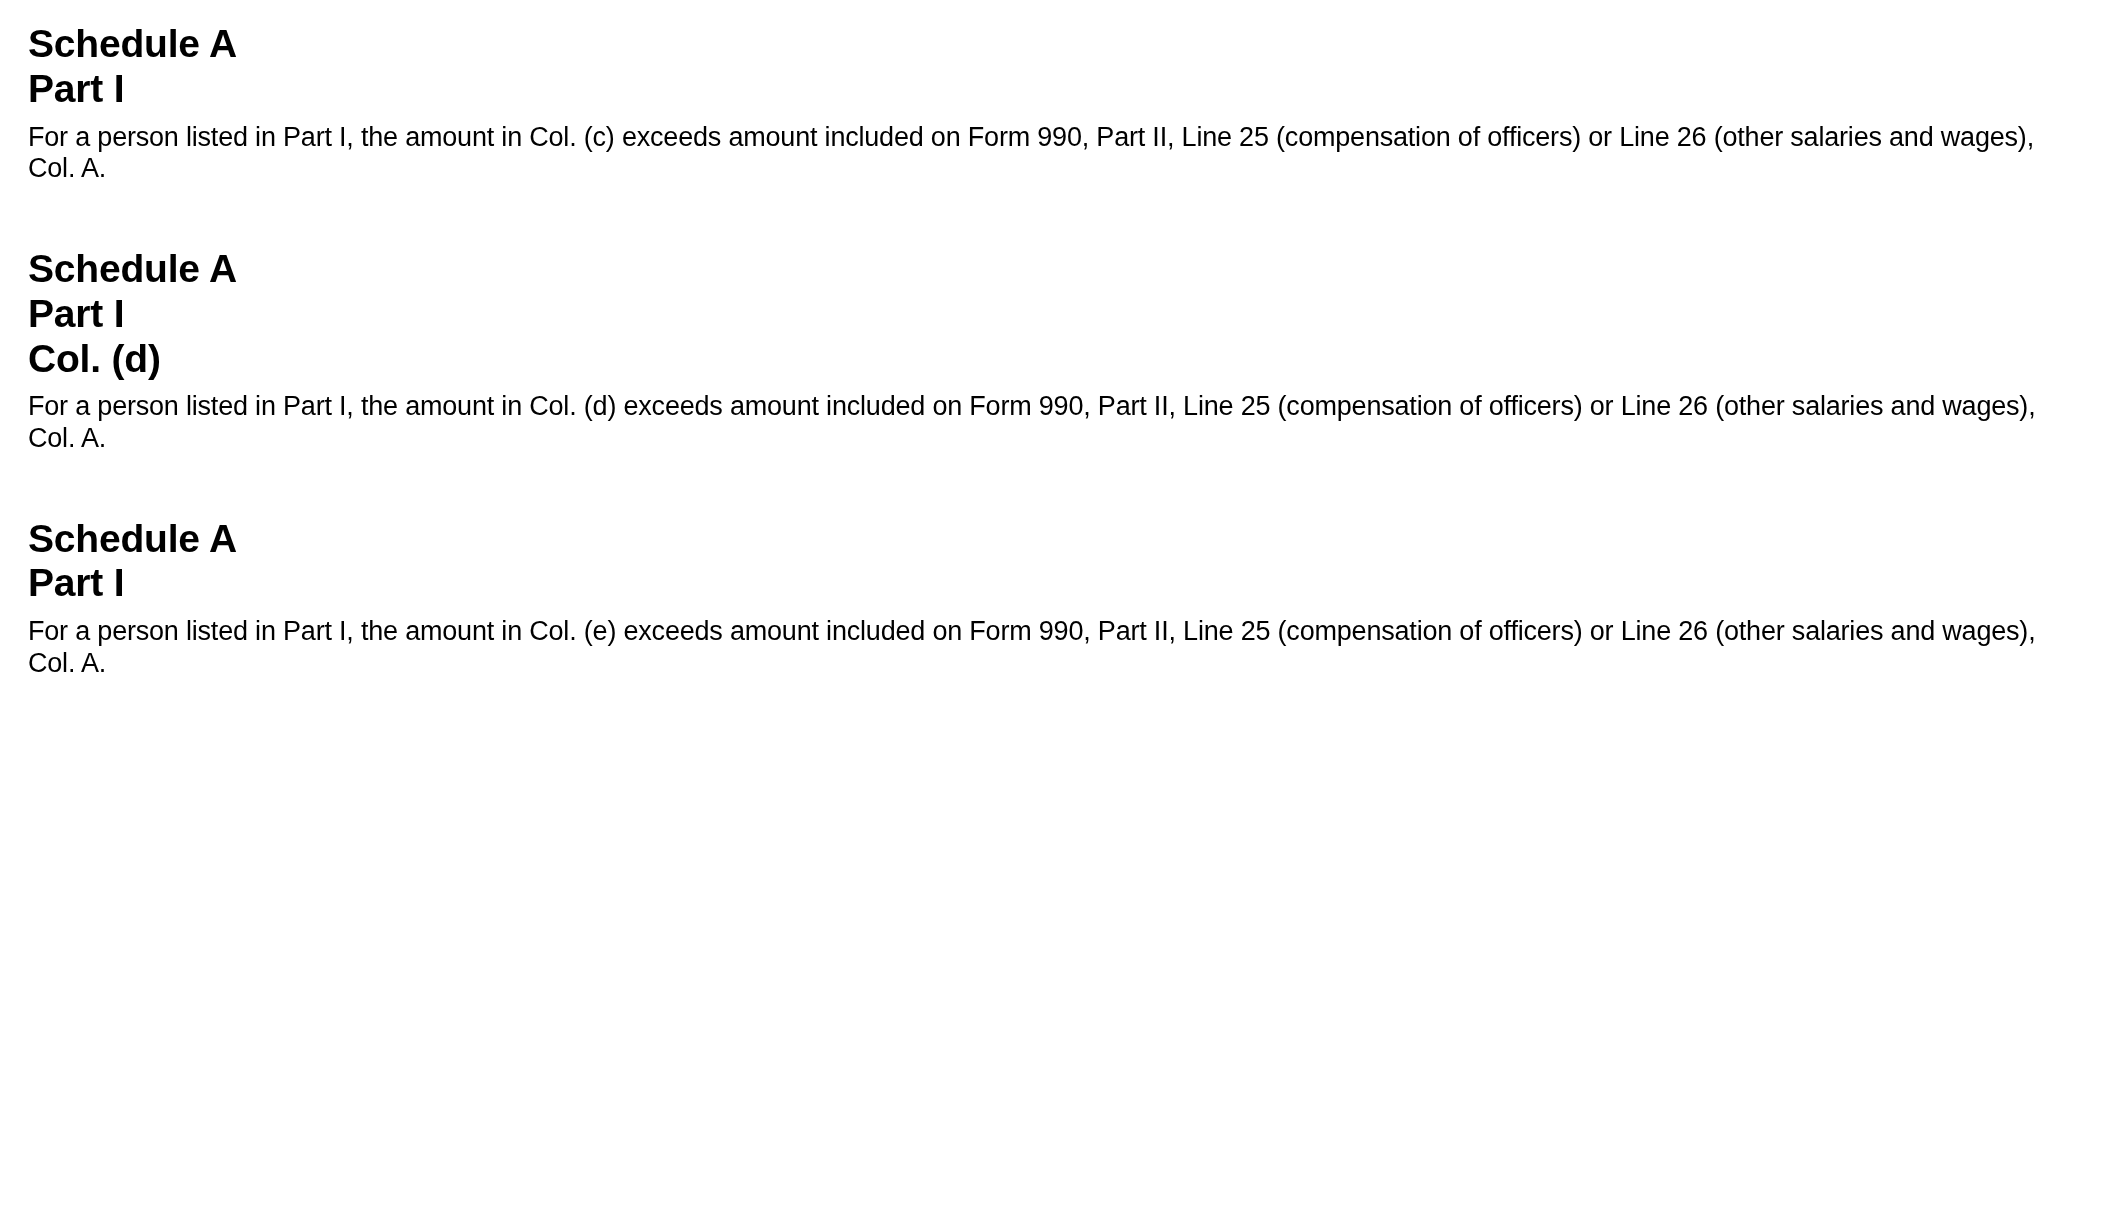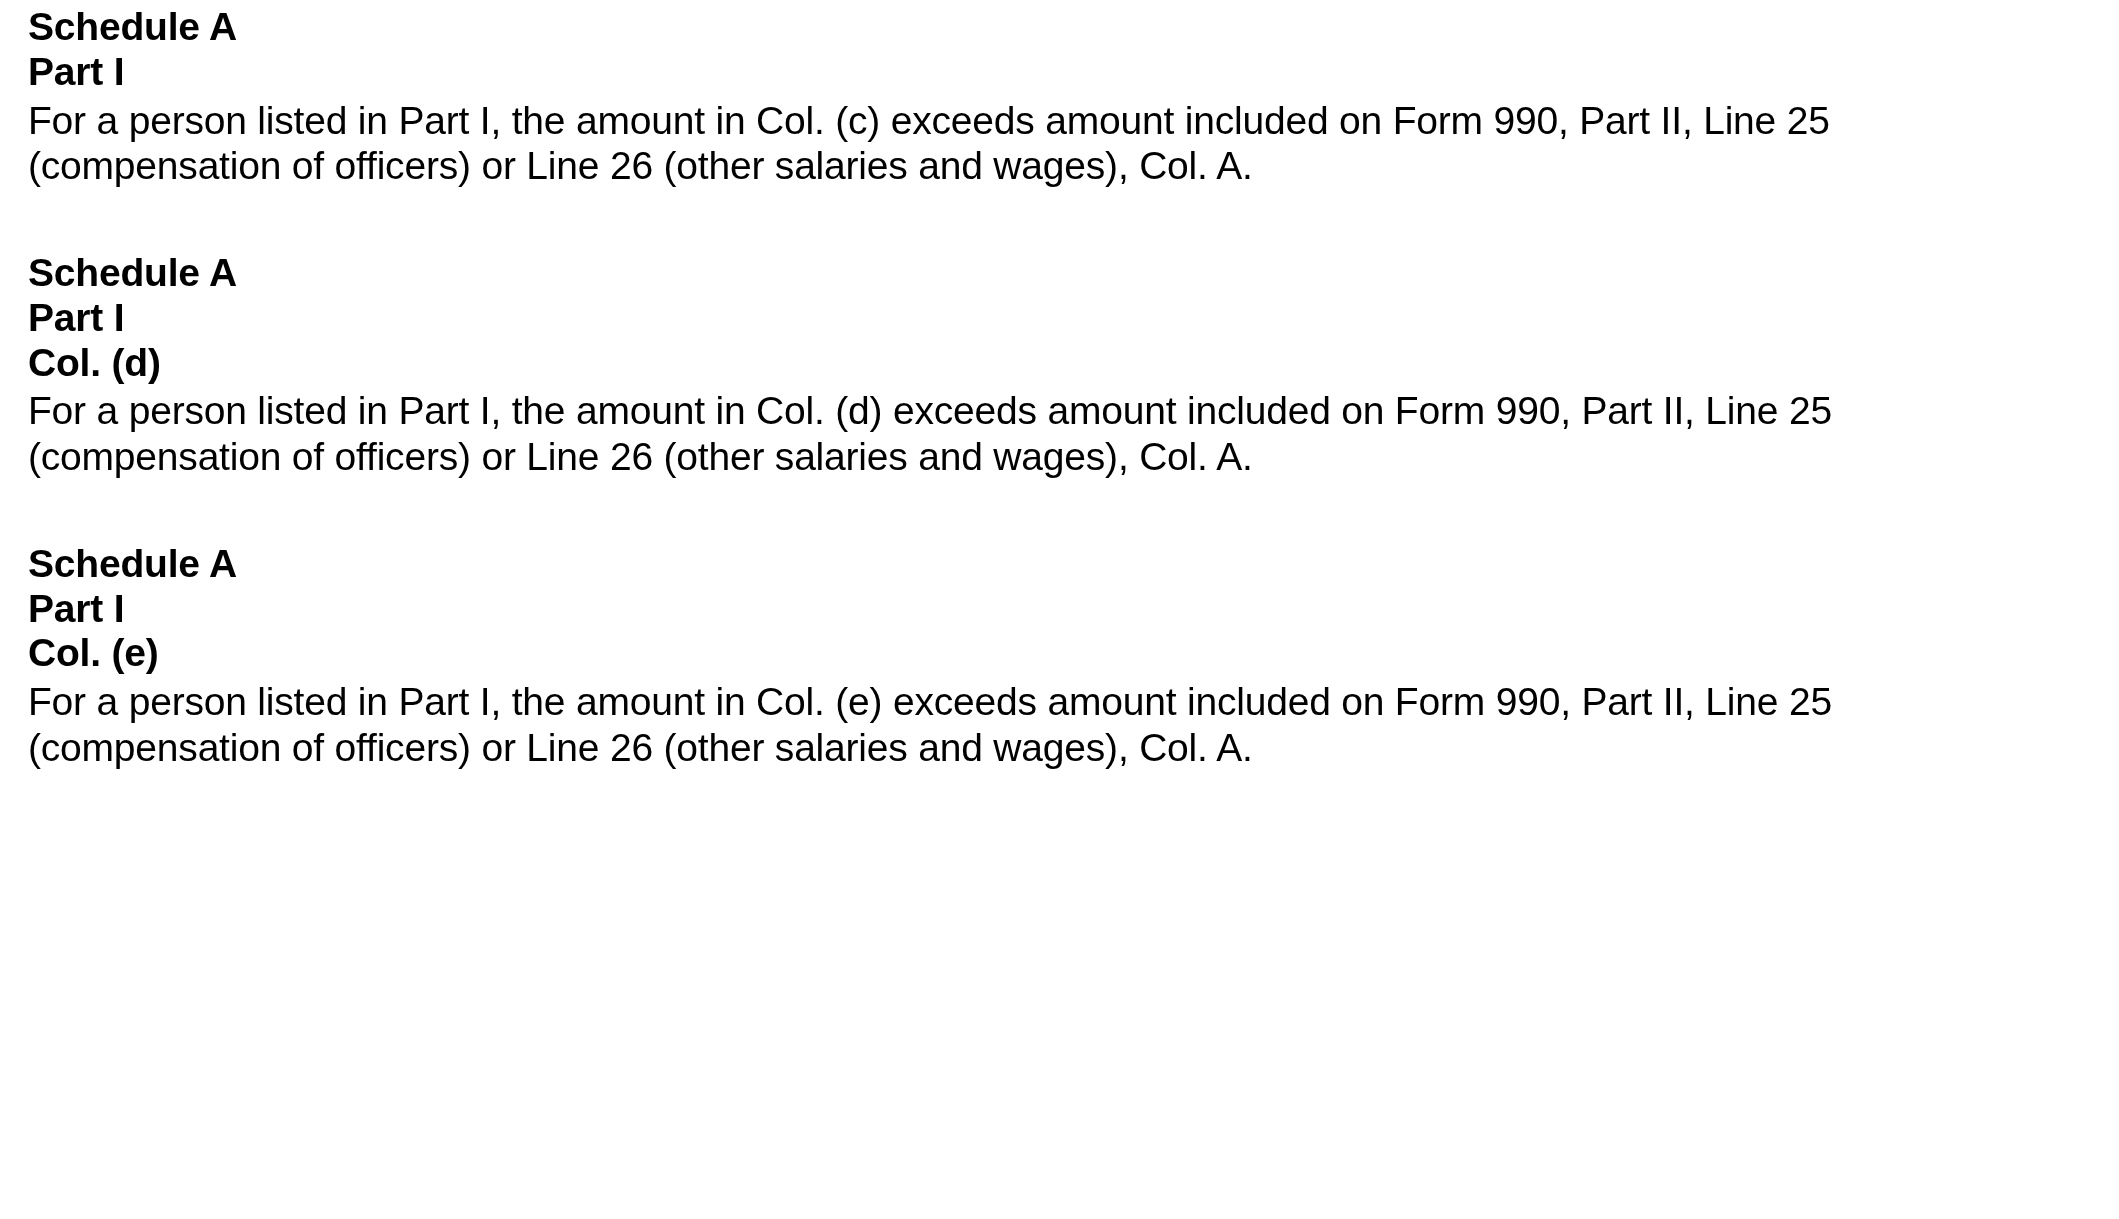--- a/index.html
+++ b/index.html
@@ -11,41 +11,41 @@
     width: 2119px;
     height: 1219px;
     font-family: "Liberation Sans", sans-serif;
     color: #000000;
     overflow: hidden;
   }
   .page {
     box-sizing: border-box;
     width: 2119px;
     height: 1219px;
-    padding: 5px 60px 0 28px;
+    padding: 22px 60px 0 28px;
   }
   .block {
     margin-bottom: 62px;
   }
   .block:last-child {
     margin-bottom: 0;
   }
   .heading-line {
     font-weight: bold;
     font-size: 39px;
     line-height: 1.15;
     letter-spacing: -0.2px;
     white-space: nowrap;
   }
   .body-text {
-    font-size: 39px;
+    font-size: 27px;
     line-height: 1.17;
     letter-spacing: -0.2px;
     max-width: 2020px;
-    margin-top: 3px;
+    margin-top: 10px;
   }
 </style>
 </head>
 <body>
 
 <div class="page">
 
   <div class="block">
     <div class="heading-line">Schedule A</div>
     <div class="heading-line">Part I</div>
@@ -55,17 +55,16 @@
   <div class="block">
     <div class="heading-line">Schedule A</div>
     <div class="heading-line">Part I</div>
     <div class="heading-line">Col. (d)</div>
     <div class="body-text">For a person listed in Part I, the amount in Col. (d) exceeds amount included on Form 990, Part II, Line 25 (compensation of officers) or Line 26 (other salaries and wages), Col. A.</div>
   </div>
 
   <div class="block">
     <div class="heading-line">Schedule A</div>
     <div class="heading-line">Part I</div>
-    <div class="heading-line">Col. (e)</div>
     <div class="body-text">For a person listed in Part I, the amount in Col. (e) exceeds amount included on Form 990, Part II, Line 25 (compensation of officers) or Line 26 (other salaries and wages), Col. A.</div>
   </div>
 
 </div>
 
 </body></html>

